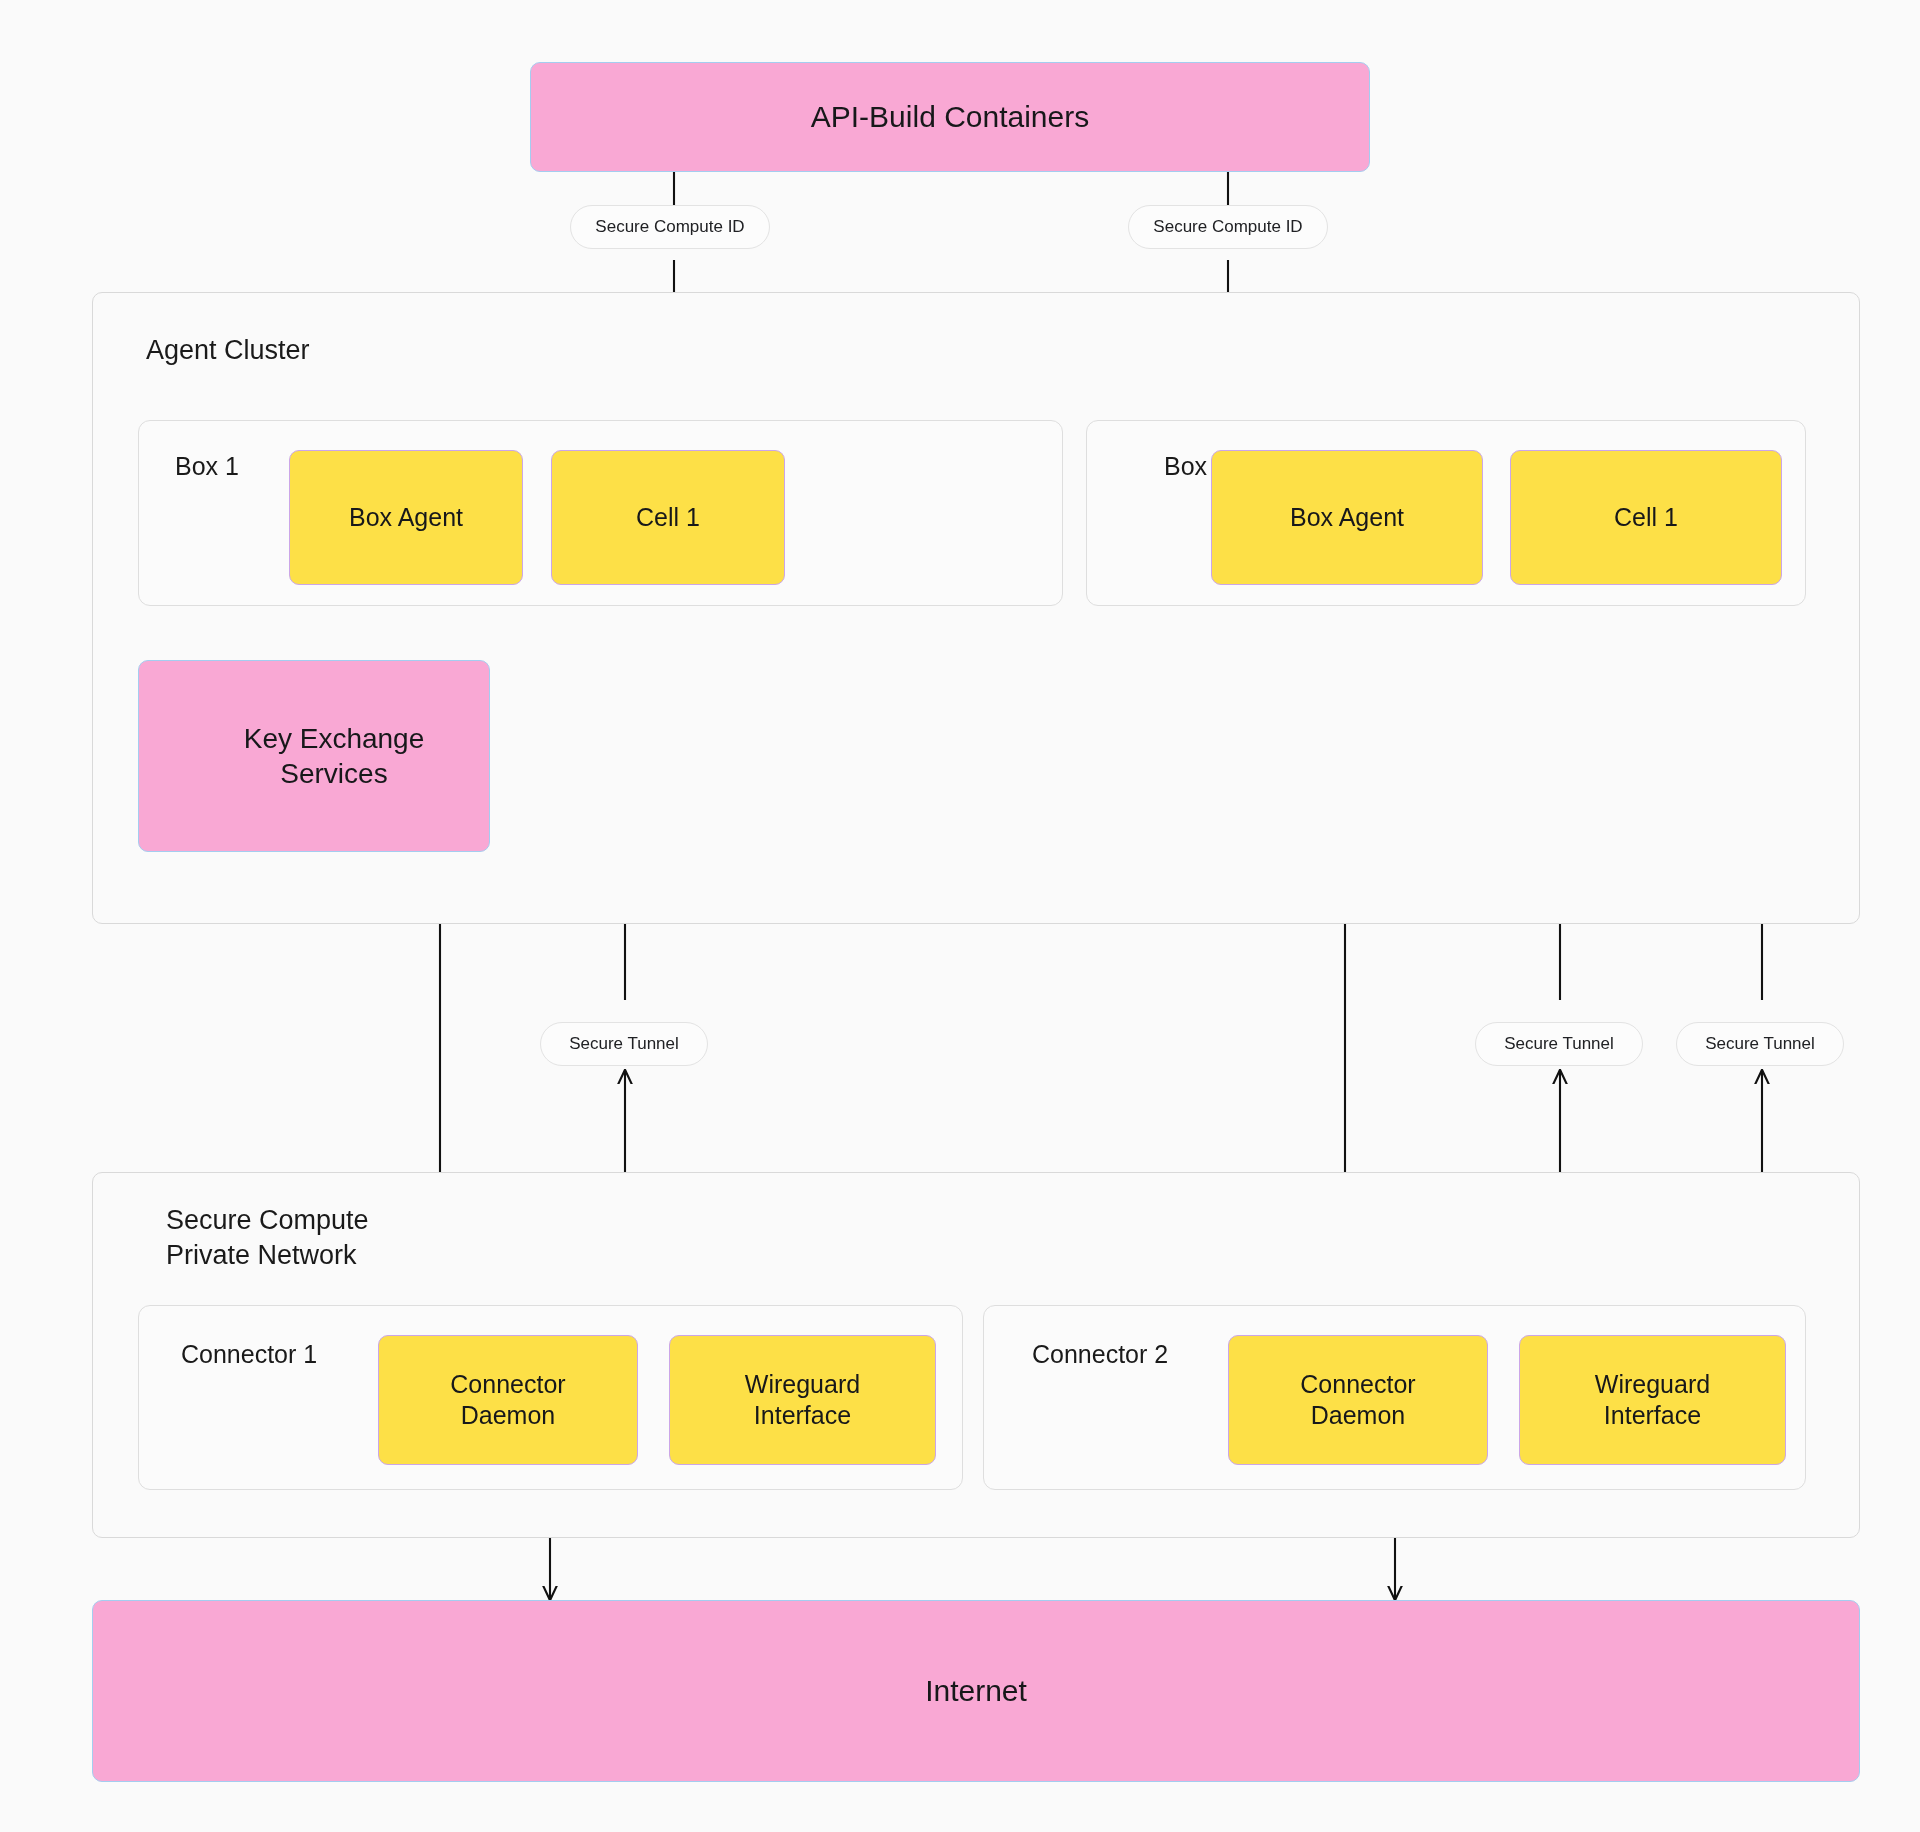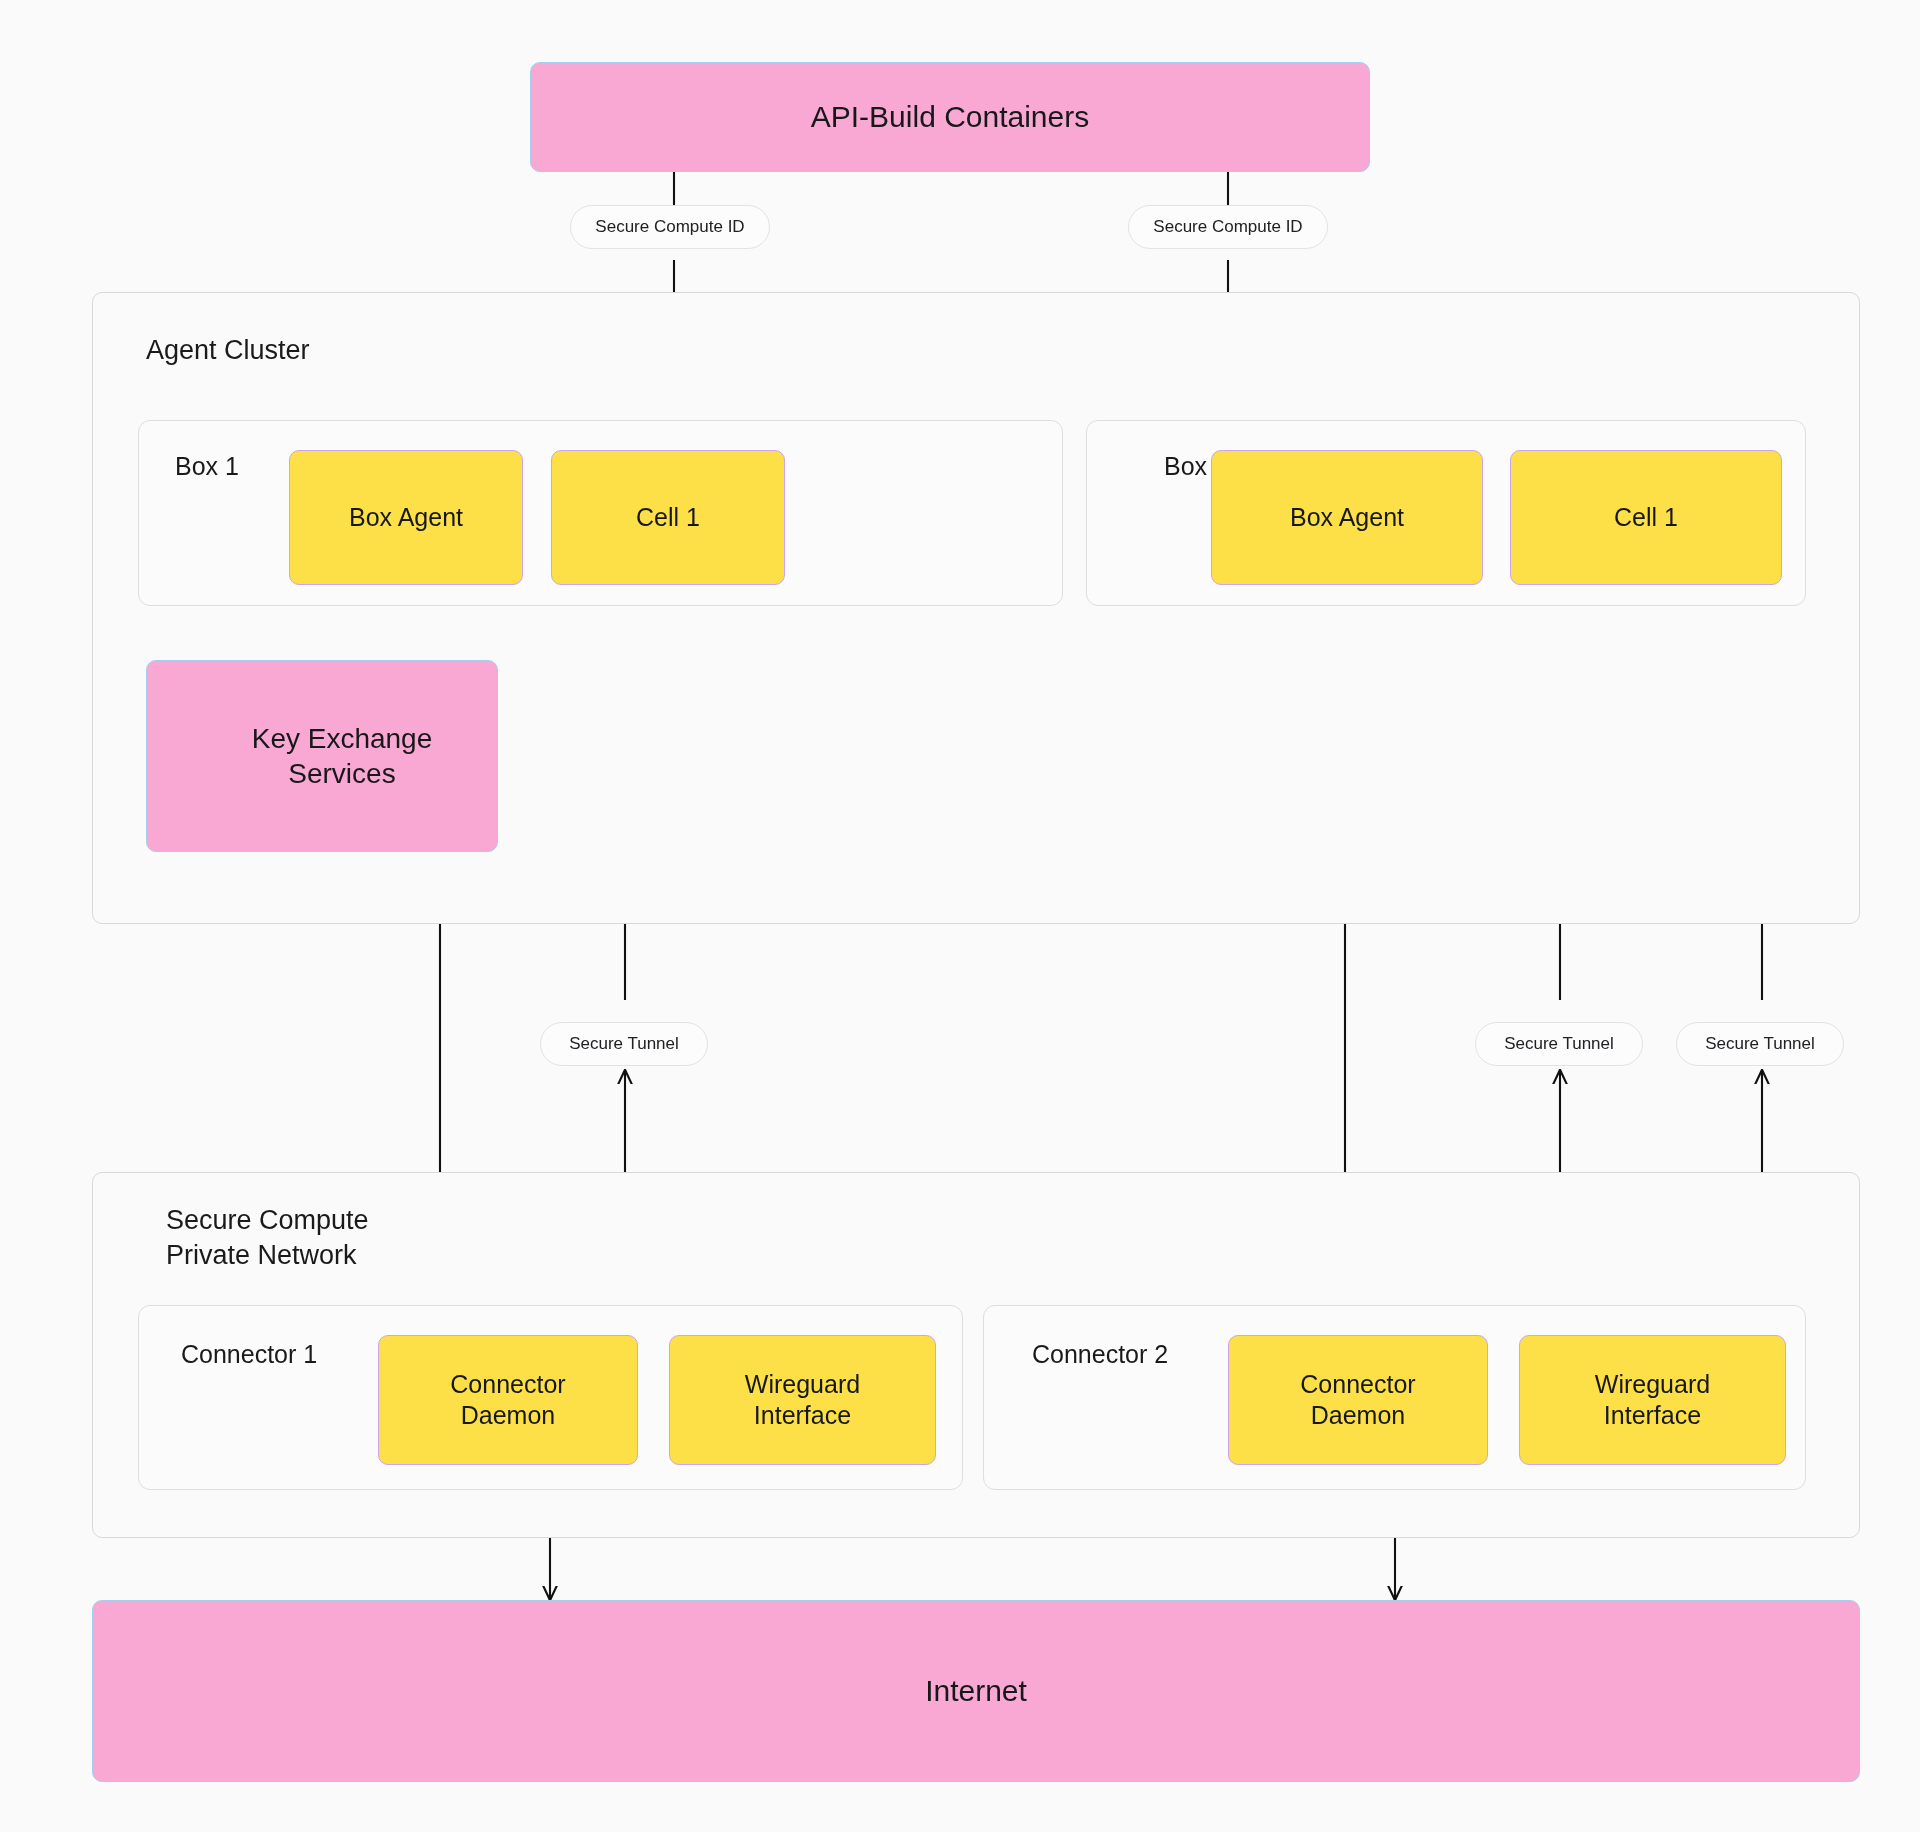--- a/index.html
+++ b/index.html
@@ -156,21 +156,21 @@
   <div class="group" style="left:138px; top:420px; width:925px; height:186px;"></div>
   <div class="group-title" style="left:175px; top:452px;">Box 1</div>
   <div class="node box-purple" style="left:289px; top:450px; width:234px; height:135px;">Box Agent</div>
   <div class="node box-purple" style="left:551px; top:450px; width:234px; height:135px;">Cell 1</div>
 
   <div class="group" style="left:1086px; top:420px; width:720px; height:186px;"></div>
   <div class="group-title" style="left:1116px; top:452px;margin-left:48px;">Box 2</div>
   <div class="node box-purple" style="left:1211px; top:450px; width:272px; height:135px;">Box Agent</div>
   <div class="node box-purple" style="left:1510px; top:450px; width:272px; height:135px;">Cell 1</div>
 
-  <div class="node box-blue kx-blue" style="left:146px; top:660px; width:352px; height:192px; white-space:pre-line;padding-left:40px;">Key Exchange
+  <div class="node box-blue kx-blue" style="left:138px; top:660px; width:352px; height:192px; white-space:pre-line;padding-left:40px;">Key Exchange
 Services</div>
 
   <div class="pill" style="left:540px; top:1022px; width:168px;">Secure Tunnel</div>
   <div class="pill" style="left:1475px; top:1022px; width:168px;">Secure Tunnel</div>
   <div class="pill" style="left:1676px; top:1022px; width:168px;">Secure Tunnel</div>
 
   <div class="zone" style="left:92px; top:1172px; width:1768px; height:366px;"></div>
   <div class="zone-title" style="left:146px; top:1203px;margin-left:20px;">Secure Compute
 Private Network</div>
 

